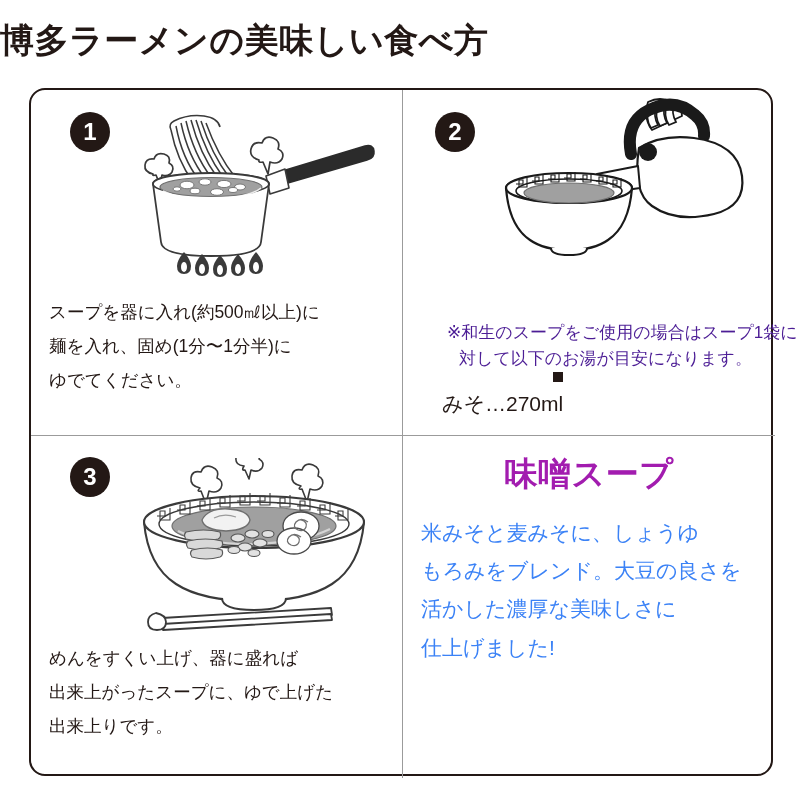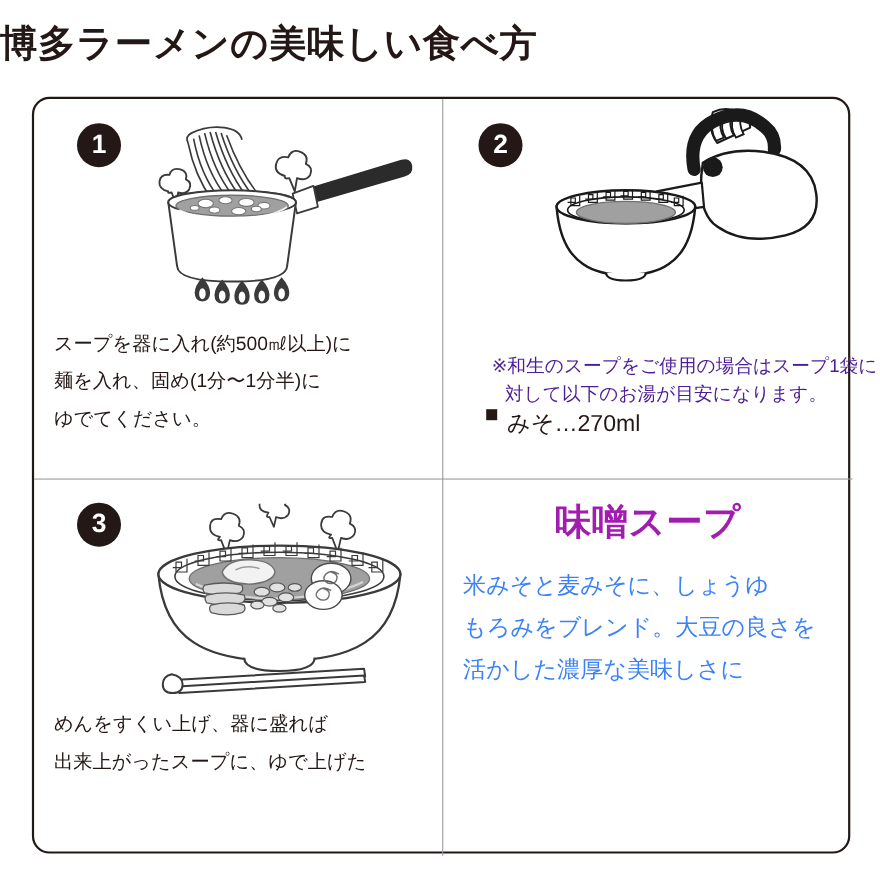--- a/index.html
+++ b/index.html
@@ -116,22 +116,23 @@
   }
   .note .note-indent { padding-left: 12px; display: block; }
 
   .bullet-line {
     position: absolute;
     left: 39px; top: 281px;
     font-size: 21px;
     color: #231815;
     white-space: nowrap;
     display: flex;
-    align-items: flex-start;
+    align-items: flex-end;
     gap: 9px;
+    flex-direction: column;
   }
   .sq {
     display: inline-block;
     width: 10px; height: 10px;
     background: #231815;
     position: relative;
     top: 1px;
   }
 
   
@@ -349,28 +350,30 @@
 
         <path d="M36,160 L205,150 L206,157 L37,167 z" fill="#ffffff" stroke="#3a3a3a" stroke-width="1.8" stroke-linejoin="round"></path>
         <path d="M36,166 L205,156 L206,162 L37,172 z" fill="#ffffff" stroke="#3a3a3a" stroke-width="1.8" stroke-linejoin="round"></path>
 
         <path d="M30,155 q-8,2 -8,9 q0,8 9,8 q9,0 9,-8 q0,-7 -10,-9 z" fill="#ffffff" stroke="#3a3a3a" stroke-width="1.8"></path>
       </svg>
 
       <div class="body-text text-3">
         <div>めんをすくい上げ、器に盛れば</div>
         <div>出来上がったスープに、ゆで上げた</div>
+        <div>出来上りです。</div>
       </div>
     </div>
 
     <div class="cell cell-4">
 
       <div class="product-title">味噌スープ</div>
 
       <div class="product-desc">
         <div>米みそと麦みそに、しょうゆ</div>
         <div>もろみをブレンド。大豆の良さを</div>
         <div>活かした濃厚な美味しさに</div>
+        <div>仕上げました!</div>
       </div>
     </div>
 
   </div>
 </div>
 
 </body></html>

